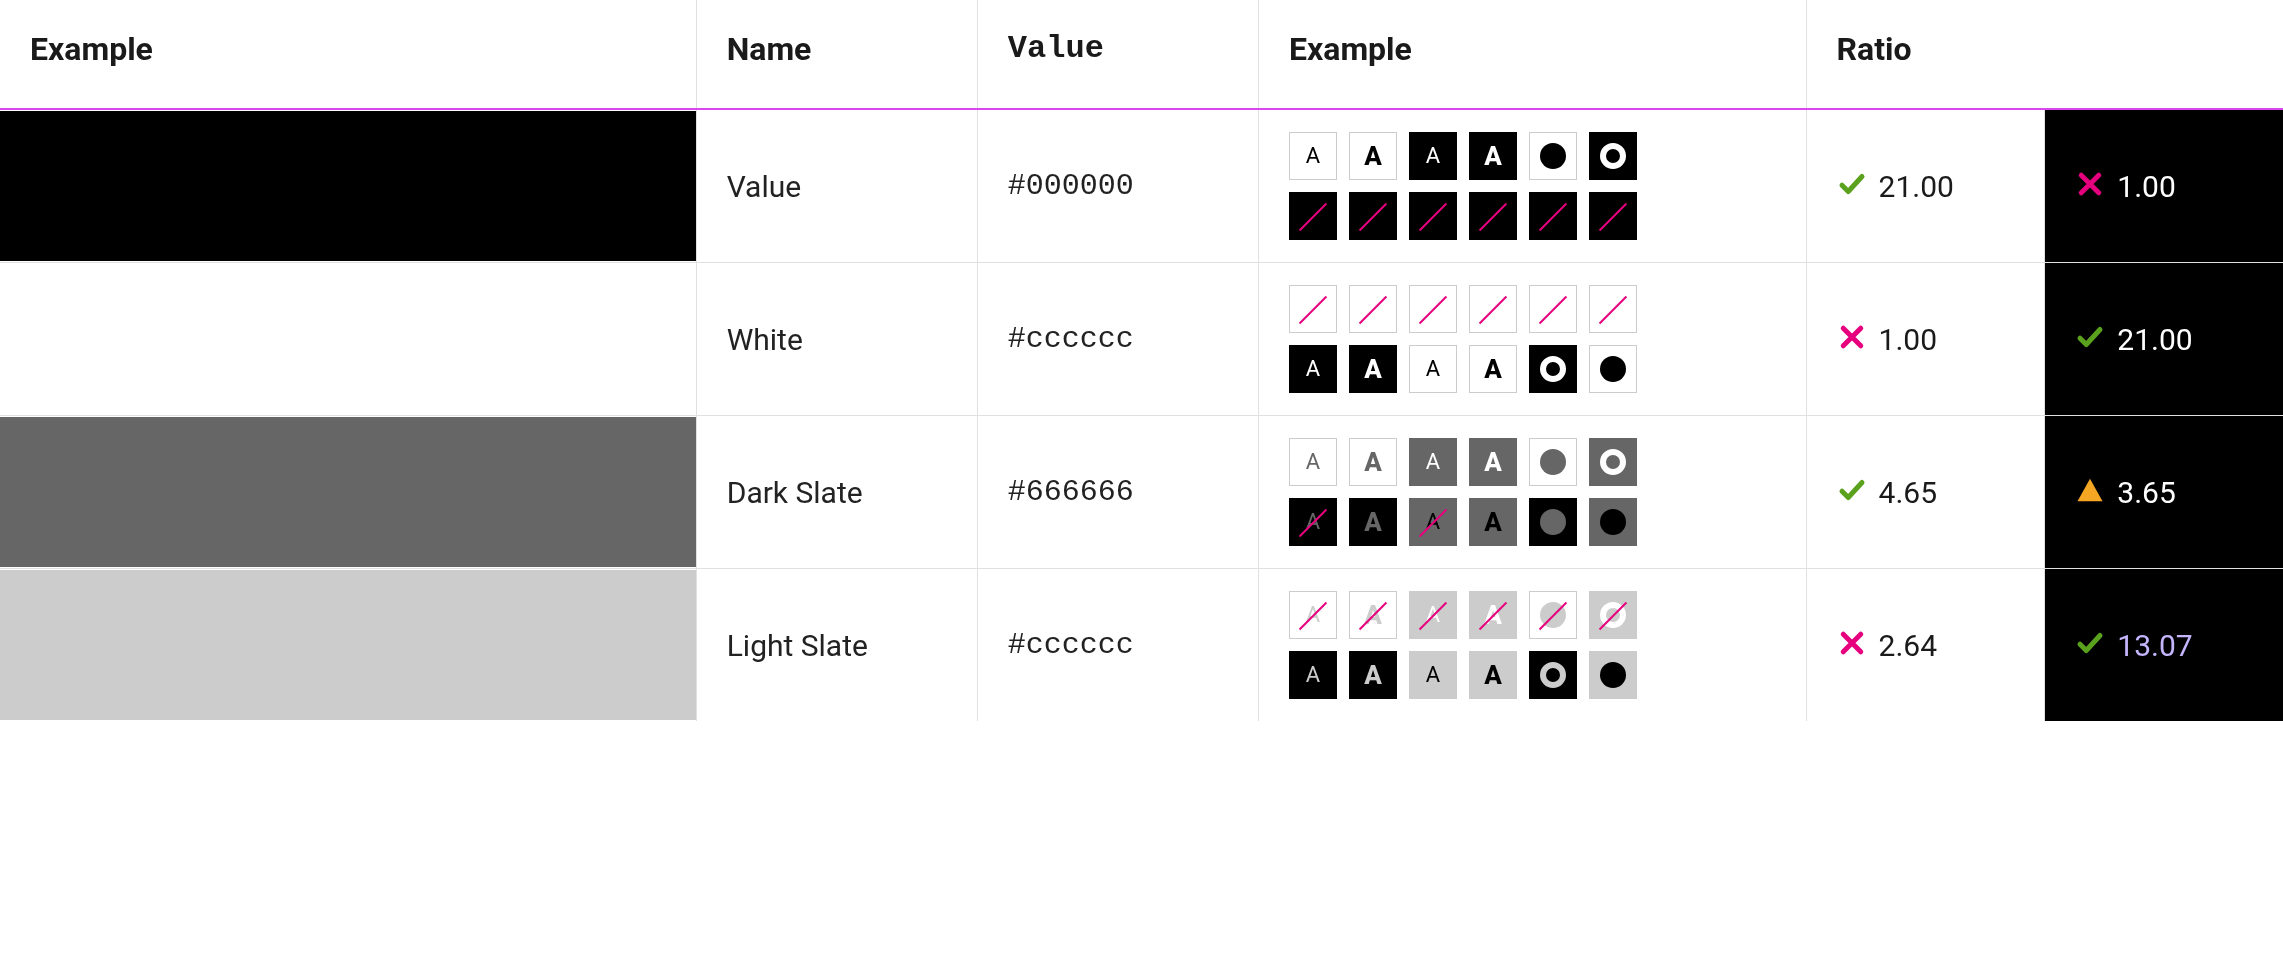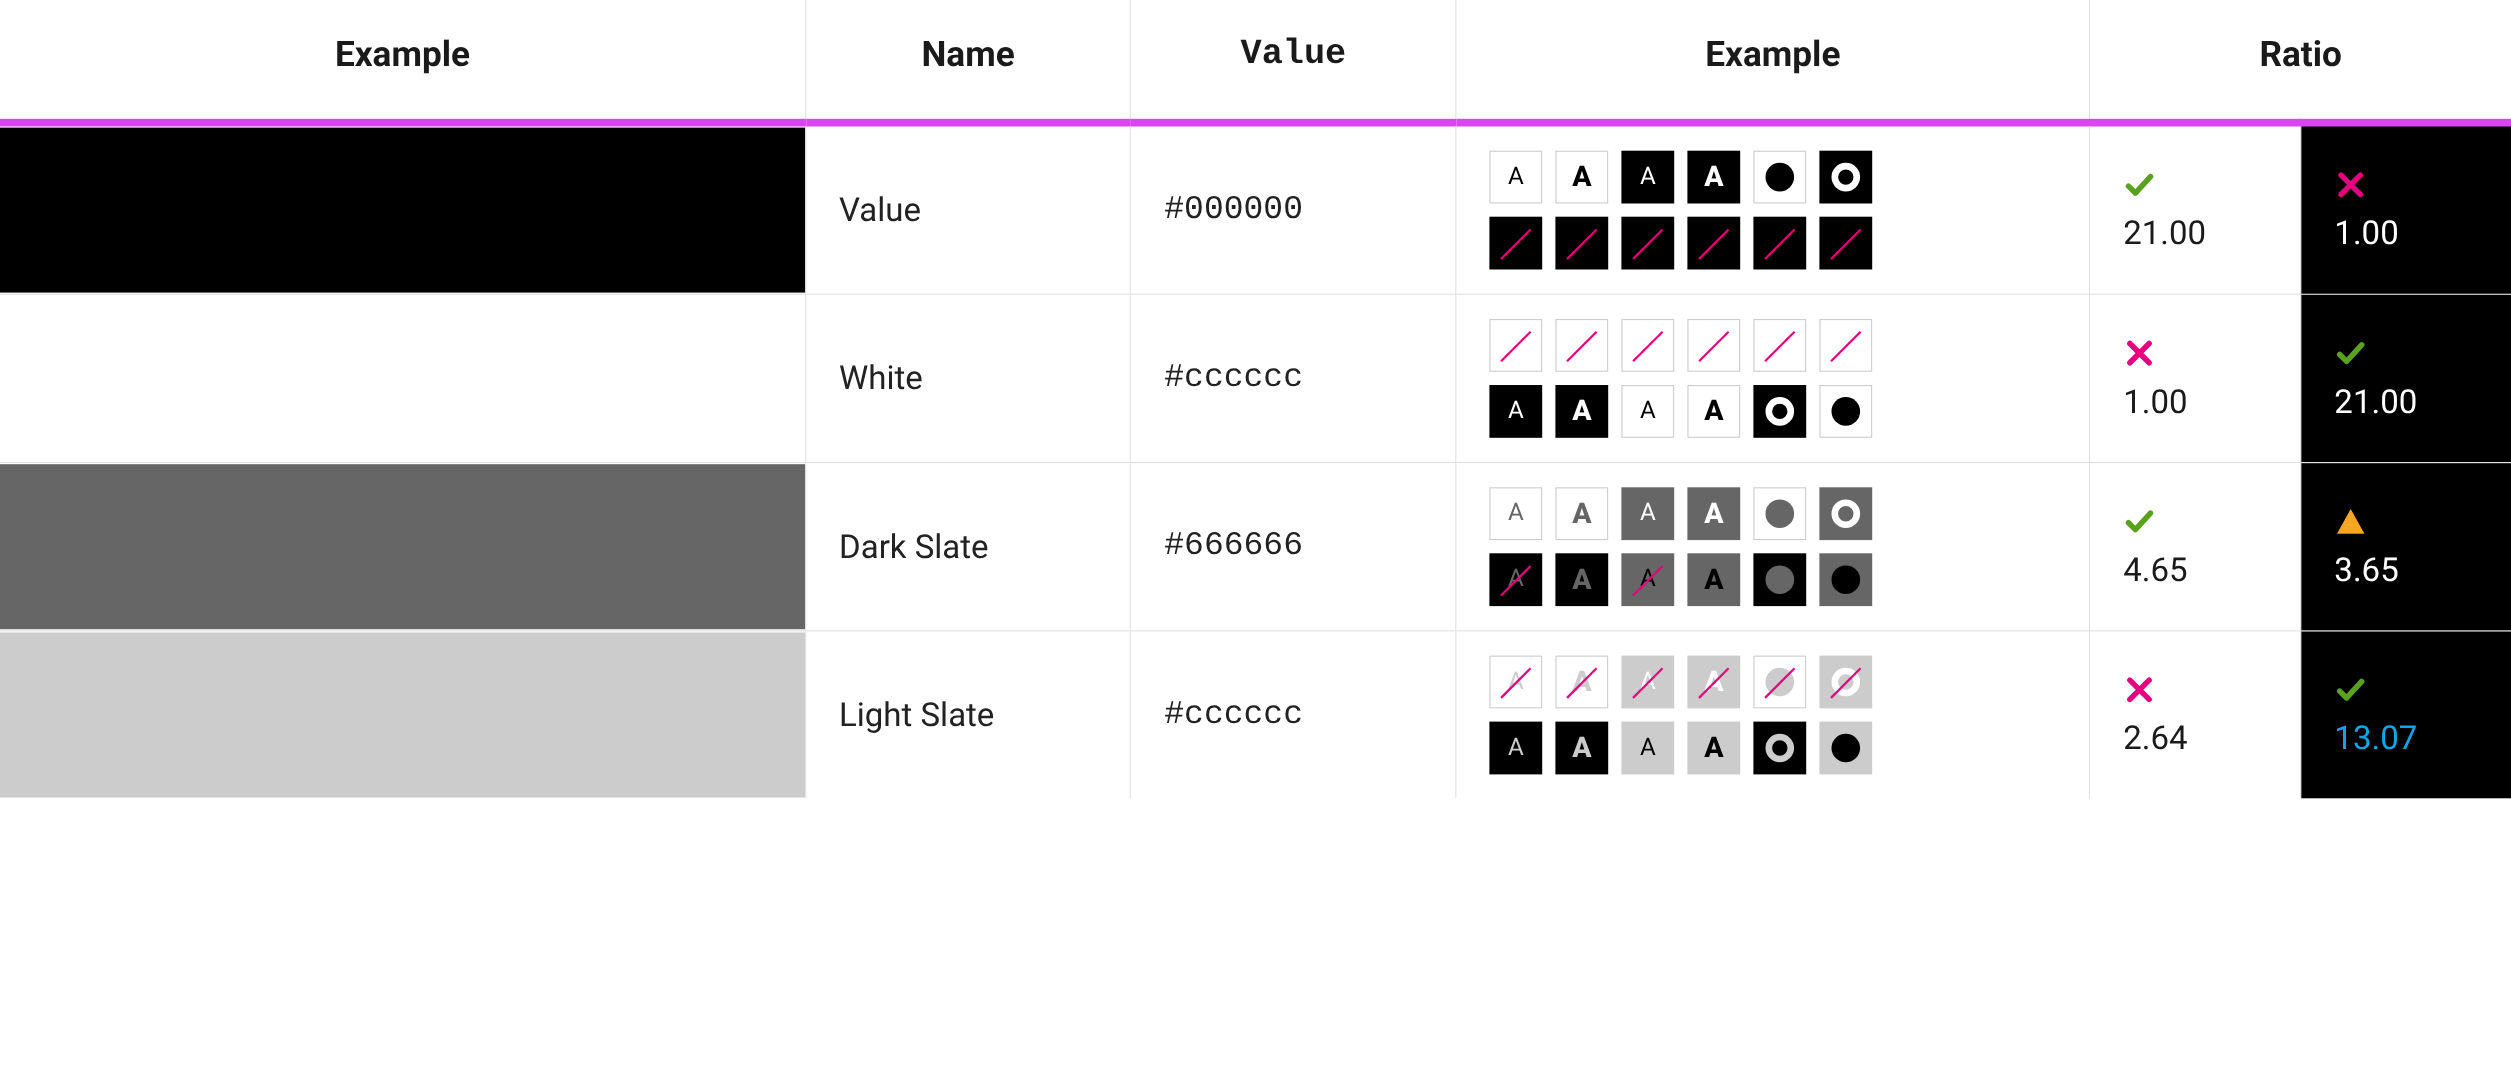--- a/index.html
+++ b/index.html
@@ -8,25 +8,25 @@
     font-family: -apple-system, BlinkMacSystemFont, "Segoe UI", Roboto, "Helvetica Neue", Arial, sans-serif;
     font-size: 28px;
     color: #1a1a1a;
     background: #fff;
   }
   table {
     border-collapse: collapse;
     width: 100%;
   }
   th {
-    text-align: center;
+    text-align: left;
     font-weight: 700;
     font-size: 32px;
     padding: 30px 30px 40px 30px;
-    border-bottom: 7px solid #d946ef;
+    border-bottom: 2px solid #d946ef;
     border-right: 1px solid #e0e0e0;
     vertical-align: top;
     margin-left: 22px;
   }
   th:last-child { border-right: none; }
   td {
     border-bottom: 1px solid #e0e0e0;
     border-right: 1px solid #e0e0e0;
     padding: 0;
     vertical-align: middle;
@@ -55,21 +55,21 @@
   .sw .dot { width: 26px; height: 26px; border-radius: 50%; }
   .sw .ring { width: 26px; height: 26px; border-radius: 50%; border: 6px solid; }
   .slash {
     position: absolute;
     left: 4px; right: 4px; top: 50%;
     height: 2px;
     background: #e6007e;
     transform: rotate(-45deg);
     transform-origin: center;
   }
-  .ratio-cell { padding: 22px 30px; display: flex; flex-direction: column; gap: 12px; align-items: flex-start; }
+  .ratio-cell { padding: 22px 30px; display: flex; gap: 12px; align-items: flex-start; }
   .ratio-cell .num { font-size: 30px; }
   .status-icon { display: inline-block; }
   .check svg { display:block; }
   .cross svg { display:block; }
   .warn svg { display:block; }
 </style>
 </head>
 <body>
 
 <table>
@@ -380,18 +380,18 @@
             <span class="num">2.64</span>
           </div>
         </td>
         <td class="col-ratio-b" style="background: rgb(0, 0, 0);">
           <div class="ratio-cell dark">
             <span class="status-icon check">
               <svg width="30" height="30" viewBox="0 0 24 24">
                 <path fill="none" stroke="#5aa11e" stroke-width="4" stroke-linecap="round" stroke-linejoin="round" d="M4 13 L9 18 L20 6"></path>
               </svg>
             </span>
-            <span class="num" style="color:#0ea5e9">13.07</span>
+            <span class="num" style="color:#c4b5fd">13.07</span>
           </div>
         </td>
       </tr>
     </tbody>
 </table>
 
 </body></html>

